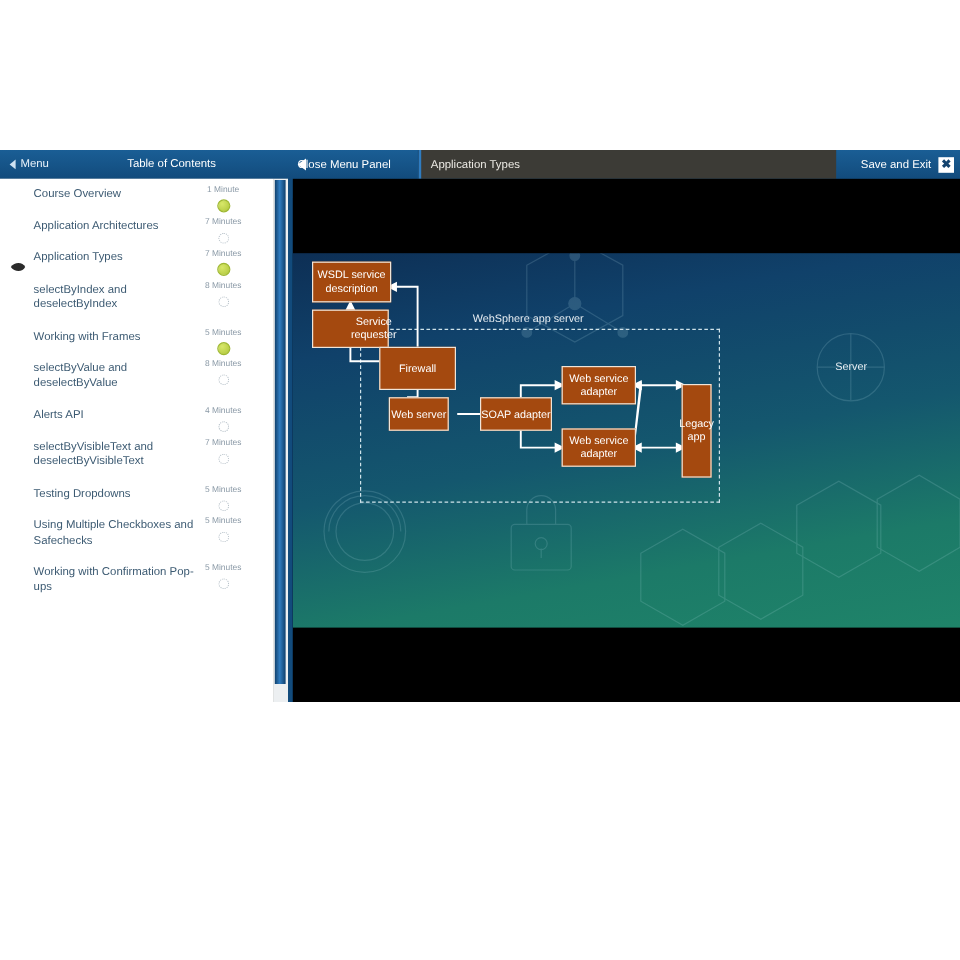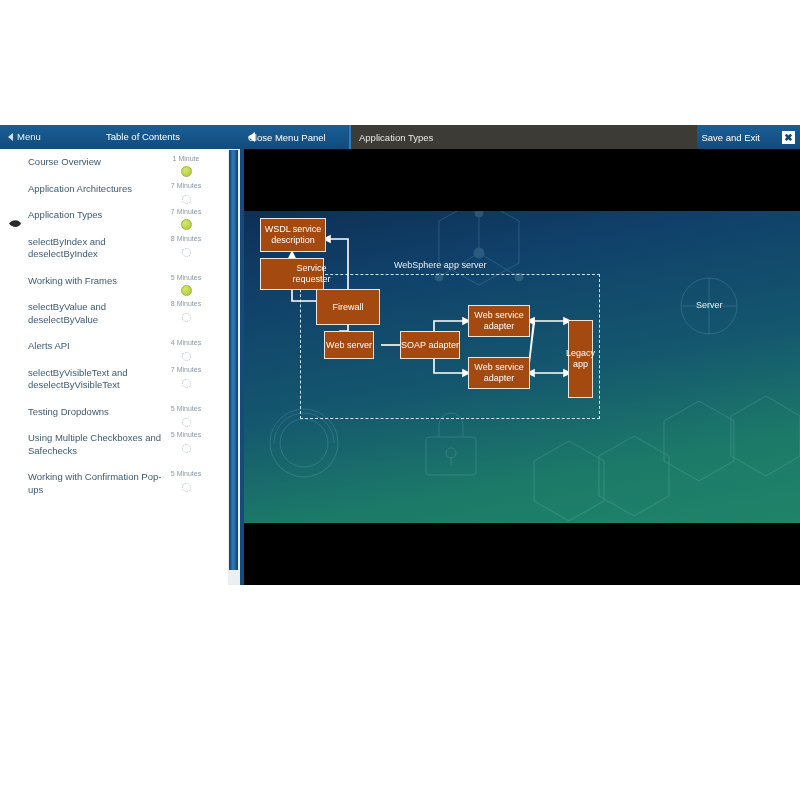--- a/index.html
+++ b/index.html
@@ -26,21 +26,21 @@
      display:flex;align-items:center;gap:5px;padding-left:8px;box-sizing:border-box;cursor:pointer;}
   .tb-close span.lbl{color:#ffffff;font-size:9.5px;}
   .tri-l{width:0;height:0;border-top:5px solid transparent;
      border-bottom:5px solid transparent;border-right:7px solid #ffffff;}
   .tb-tab{position:absolute;left:349px;top:0;width:348px;height:24px;
      background:#3c3b36;border-left:2px solid #2f7cc0;box-sizing:border-box;
      display:flex;align-items:center;padding-left:8px;}
   .tb-tab span{color:#eceae4;font-size:9.5px;}
   .tb-right{position:absolute;left:697px;top:0;width:103px;height:24px;
      background:linear-gradient(#1a5e95,#124b7c);display:flex;align-items:center;
-     justify-content:flex-end;padding-right:5px;box-sizing:border-box;gap:22px;}
+     justify-content:flex-end;padding-right:5px;box-sizing:border-box;gap:6px;}
   .save-lbl{color:#ffffff;font-size:9.5px;cursor:pointer;}
   .x-btn{width:13px;height:13px;background:#ffffff;color:#14436e;font-size:10px;
      line-height:13px;text-align:center;font-weight:bold;cursor:pointer;}
 
   
   .menupanel{position:absolute;left:0;top:24px;width:240px;height:436px;background:#a3a3a3;}
   .menulist{position:absolute;left:0;top:0;width:228px;height:436px;overflow:hidden;background:#fff;}
   .mi{position:relative;display:flex;align-items:flex-start;
       padding:7px 0 7px 0;box-sizing:border-box;cursor:pointer;}
   .mi .marker{position:absolute;left:8px;top:12px;width:14px;height:9px;}

